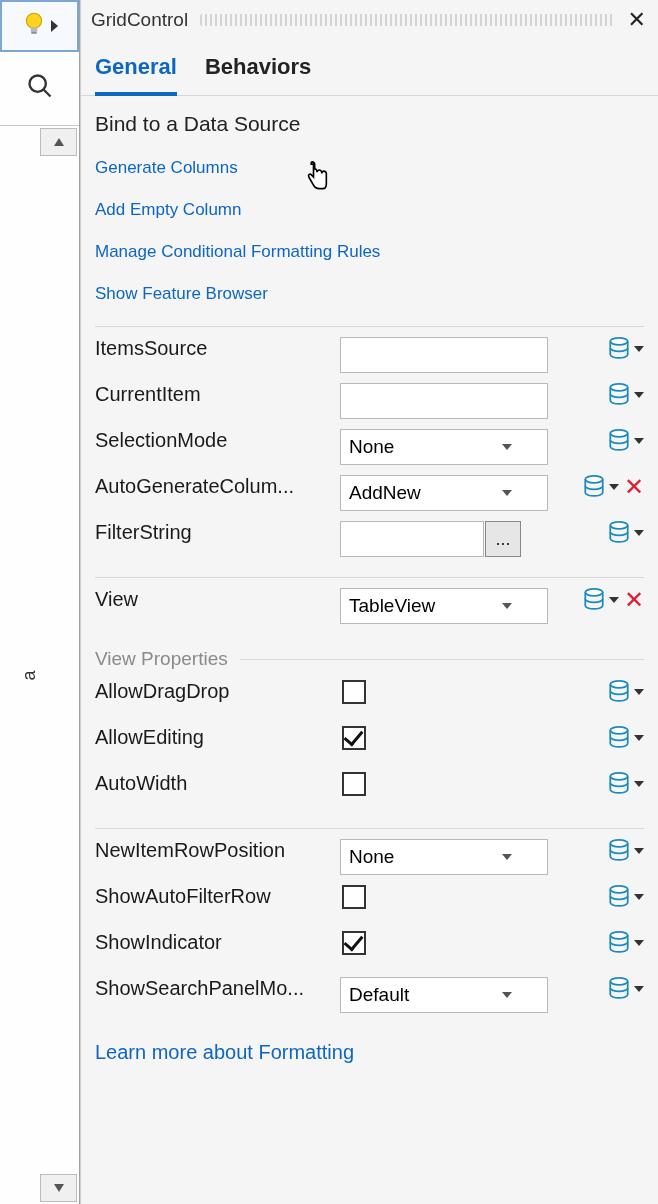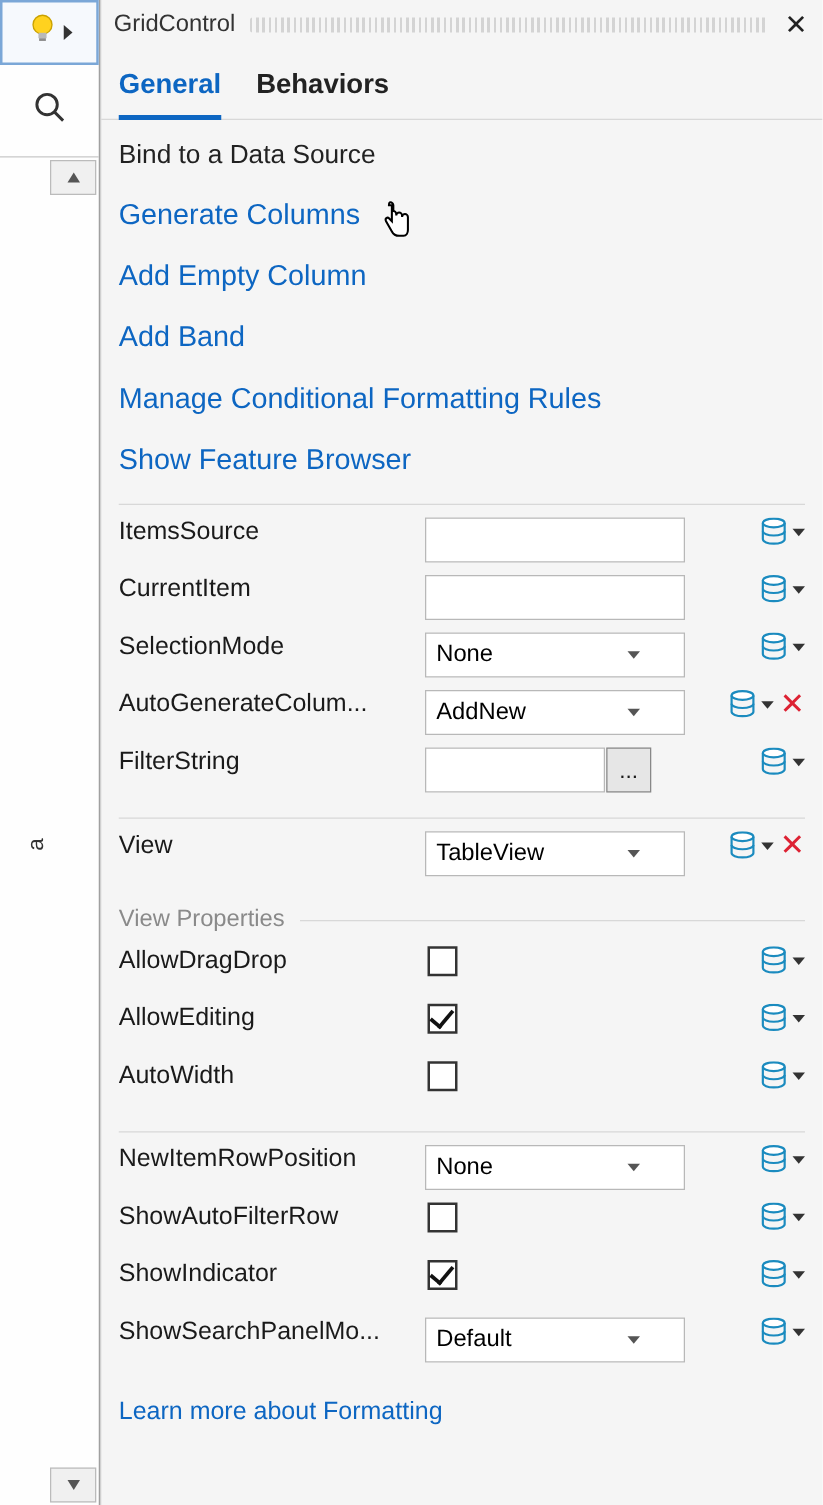--- a/index.html
+++ b/index.html
@@ -113,21 +113,21 @@
   }
   .content {
     flex: 1;
     overflow: auto;
     padding: 16px 14px 10px 14px;
   }
   .actions { margin-bottom: 14px; }
   .action-heading { font-size: 21px; color: #222; margin-bottom: 16px; position: relative; }
   .action-link {
     color: #0d66c2;
-    font-size: 23px;
+    font-size: 17px;
     margin: 22px 0;
     cursor: pointer;
     display: block;
   }
   .cursor-hand {
     position: absolute;
     left: 208px;
     top: 2px;
     pointer-events: none;
   }
@@ -283,21 +283,20 @@
       <div class="action-heading">Bind to a Data Source</div>
       <div style="position:relative;">
         <span class="action-link">Generate Columns</span>
         <span class="cursor-hand">
           <svg width="28" height="34" viewBox="0 0 24 28" fill="#fff" stroke="#000" stroke-width="1.4">
               <path d="M9 3v11l-2-2c-1-1-3 0-2 2l4 7c1 2 2 3 5 3h3c2 0 3-2 3-4v-9c0-1-1-2-2-2s-2 1-2 2v-1c0-1-1-2-2-2s-2 1-2 2v-1c0-1-1-2-2-2V3c0-1-1-2-2-2s-1 1-1 2z"></path>
             </svg>
         </span>
       </div>
       <span class="action-link">Add Empty Column</span>
-      <span class="action-link">Add Band</span>
       <span class="action-link">Manage Conditional Formatting Rules</span>
       <span class="action-link">Show Feature Browser</span>
     </div>
 
     <div class="divider"></div>
 
     
     <div class="prop-row">
       <div class="prop-label">ItemsSource</div>
       <input class="prop-input" value="" style="">

